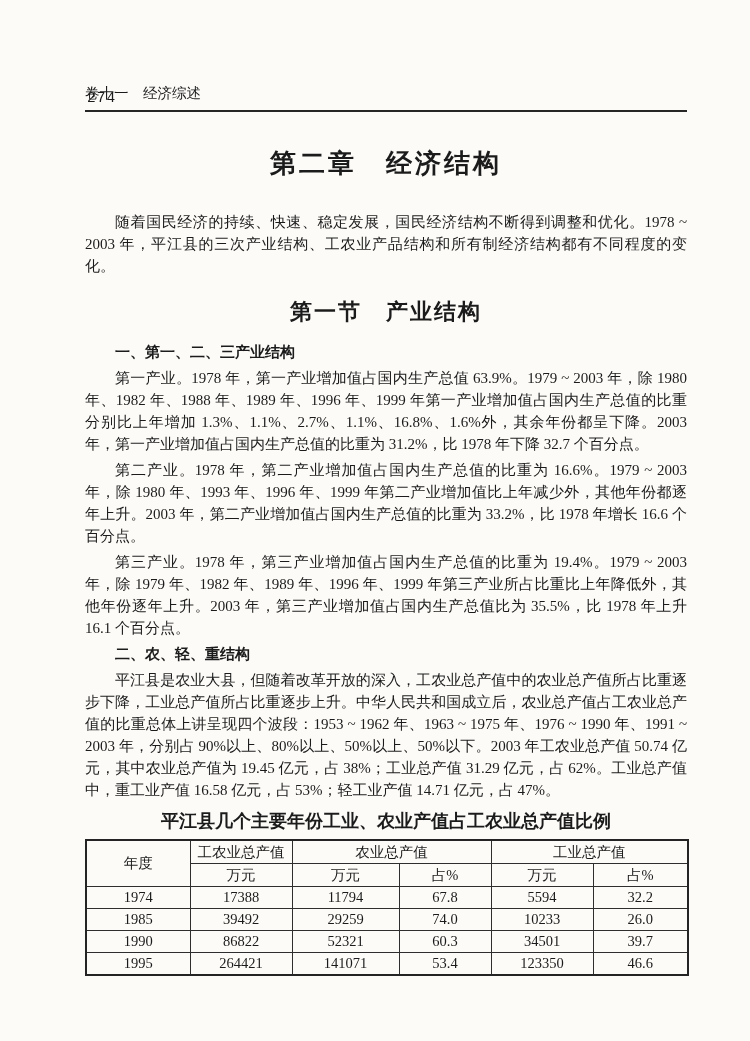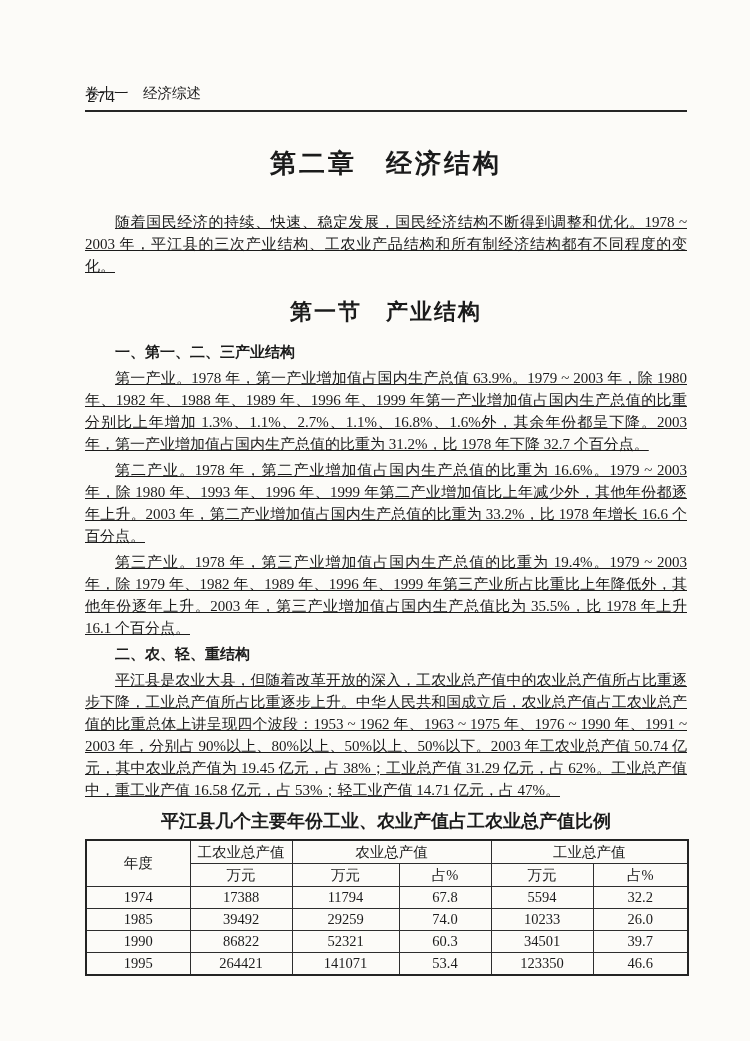--- a/index.html
+++ b/index.html
@@ -24,21 +24,21 @@
     font-size:26px;font-weight:700;letter-spacing:3px;
     font-family:"Liberation Sans","DejaVu Sans",sans-serif;
   }
   .section-title{
     margin:20px 0 14px;text-align:center;
     font-size:22px;font-weight:700;letter-spacing:2px;
     font-family:"Liberation Sans","DejaVu Sans",sans-serif;
   }
   .body{
     margin:0 0 4px;font-size:15px;line-height:22px;
-    text-align:justify;text-indent:2em;text-decoration:underline;
+    text-align:justify;text-indent:2em;
   }
   .subhead{
     margin:0 0 4px;font-size:15px;line-height:22px;
     font-weight:700;text-indent:2em;
     font-family:"Liberation Sans","DejaVu Sans",sans-serif;
   }
   .table-title{
     margin:8px 0 6px;text-align:center;
     font-size:18px;font-weight:700;
     font-family:"Liberation Sans","DejaVu Sans",sans-serif;

